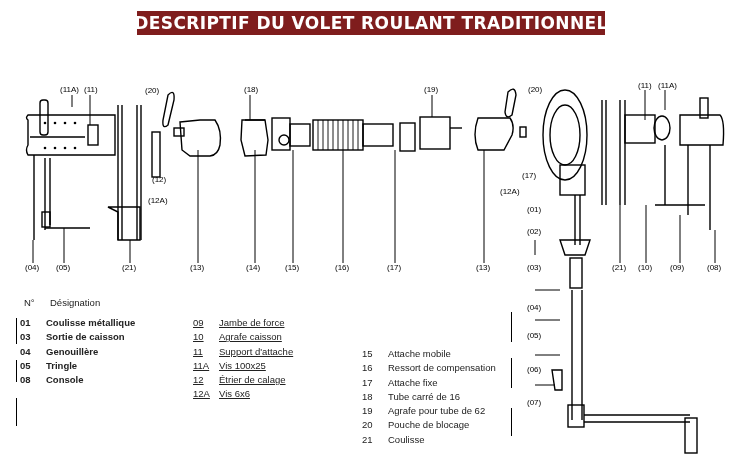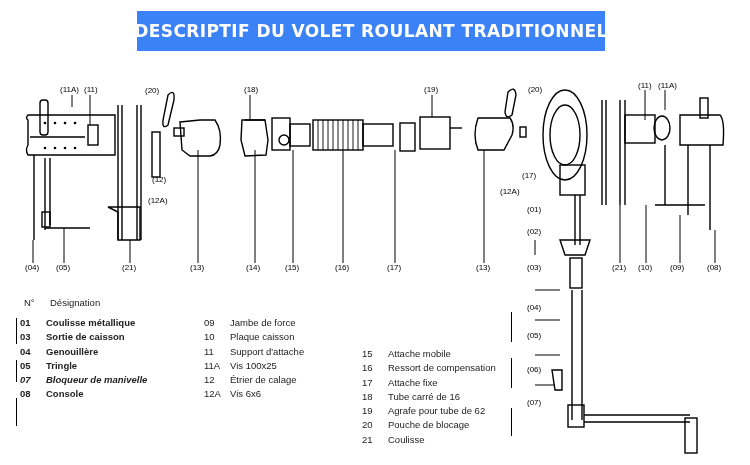--- a/index.html
+++ b/index.html
@@ -1,17 +1,17 @@
 <!DOCTYPE html>
 <html><head>
 <meta charset="utf-8">
 <style>
   html, body { margin: 0; padding: 0; background: #ffffff; }
   body { width: 750px; height: 465px; position: relative; overflow: hidden; font-family: "Liberation Sans", sans-serif; color: #000; }
-  .title-bar { position: absolute; left: 137px; top: 11px; width: 468px; height: 40px; background: #3b82f6; color: #fff; font-family: "DejaVu Sans", sans-serif; font-weight: bold; font-size: 17px; letter-spacing: 0.4px; display: flex; align-items: center; justify-content: center; white-space: nowrap; }
+  .title-bar { position: absolute; left: 137px; top: 11px; width: 468px; height: 24px; background: #7f1d1d; color: #fff; font-family: "DejaVu Sans", sans-serif; font-weight: bold; font-size: 17px; letter-spacing: 0.4px; display: flex; align-items: center; justify-content: center; white-space: nowrap; }
   svg.diagram { position: absolute; left: 0; top: 0; width: 750px; height: 465px; }
   .callout { font-family: "Liberation Sans", sans-serif; font-size: 8px; fill: #000; }
   .legend { position: absolute; font-family: "Liberation Sans", sans-serif; font-size: 9.5px; line-height: 14.3px; color: #222; }
   .legend .row { display: flex; white-space: nowrap; }
   .legend .num { width: 26px; }
   .legend .row.italic { font-style: italic; }
   .legend-header { position: absolute; left: 24px; top: 297px; font-size: 9.5px; display: flex; color: #222; }
   .legend-header .num { width: 26px; }
   .bracket { position: absolute; width: 1px; background: #000; }
 </style>
@@ -209,38 +209,34 @@
       <span>Sortie de caisson</span>
     </div>
   <div class="row">
       <span class="num">04</span>
       <span>Genouillère</span>
     </div>
   <div class="row">
       <span class="num">05</span>
       <span>Tringle</span>
     </div>
-  <div class="row italic">
-      <span class="num">07</span>
-      <span>Bloqueur de manivelle</span>
-    </div>
   <div class="row">
       <span class="num">08</span>
       <span>Console</span>
     </div>
 </div>
 
-<div class="legend" style="left:204px; top:316px;">
+<div class="legend" style="left:193px; top:316px;text-decoration:underline;">
   <div class="row">
       <span class="num">09</span>
       <span>Jambe de force</span>
     </div>
   <div class="row">
       <span class="num">10</span>
-      <span>Plaque caisson</span>
+      <span>Agrafe caisson</span>
     </div>
   <div class="row">
       <span class="num">11</span>
       <span>Support d'attache</span>
     </div>
   <div class="row">
       <span class="num">11A</span>
       <span>Vis 100x25</span>
     </div>
   <div class="row">

